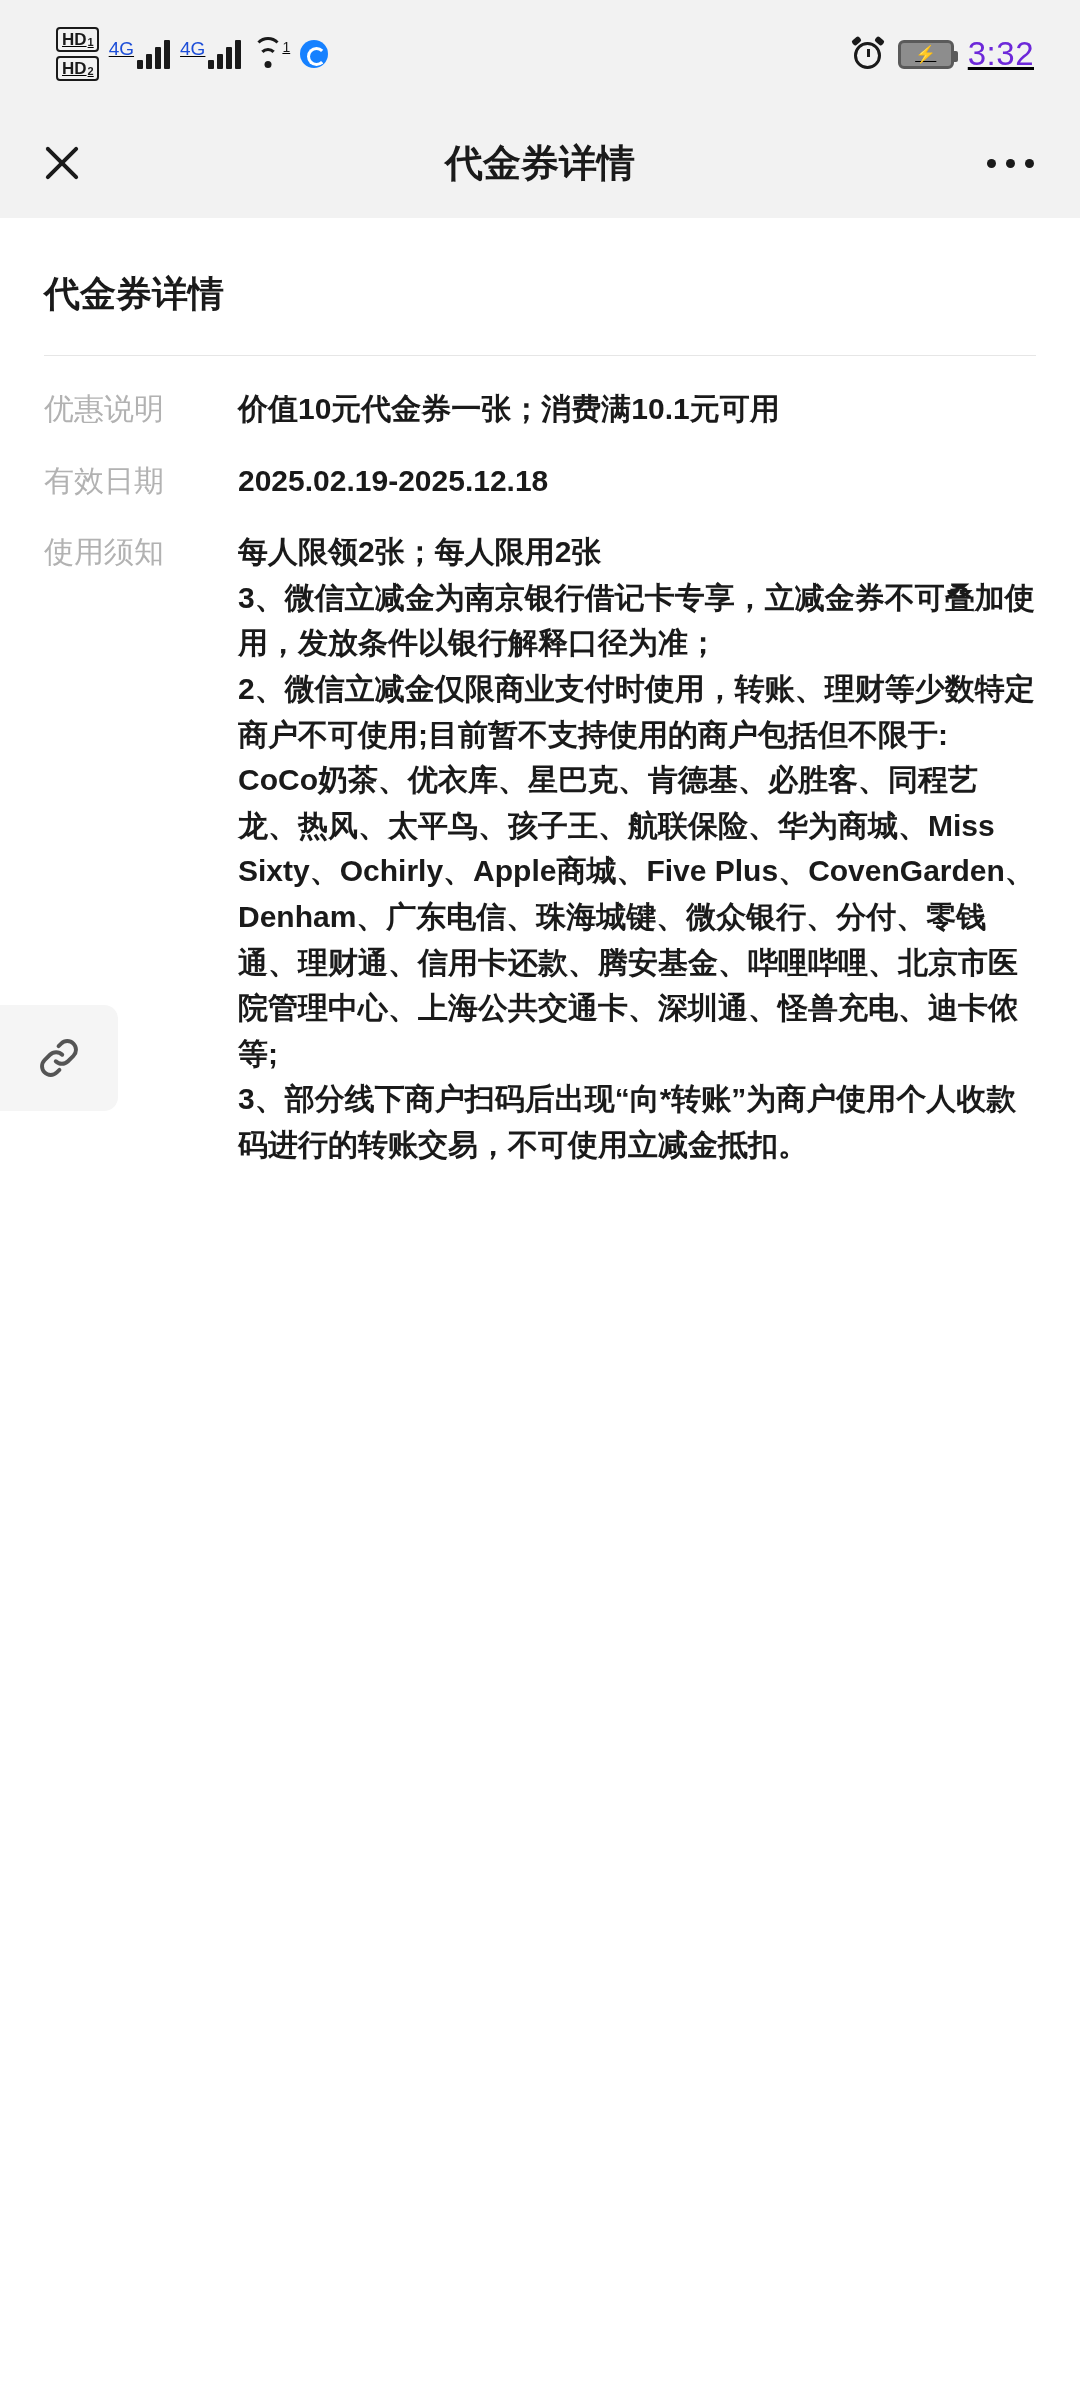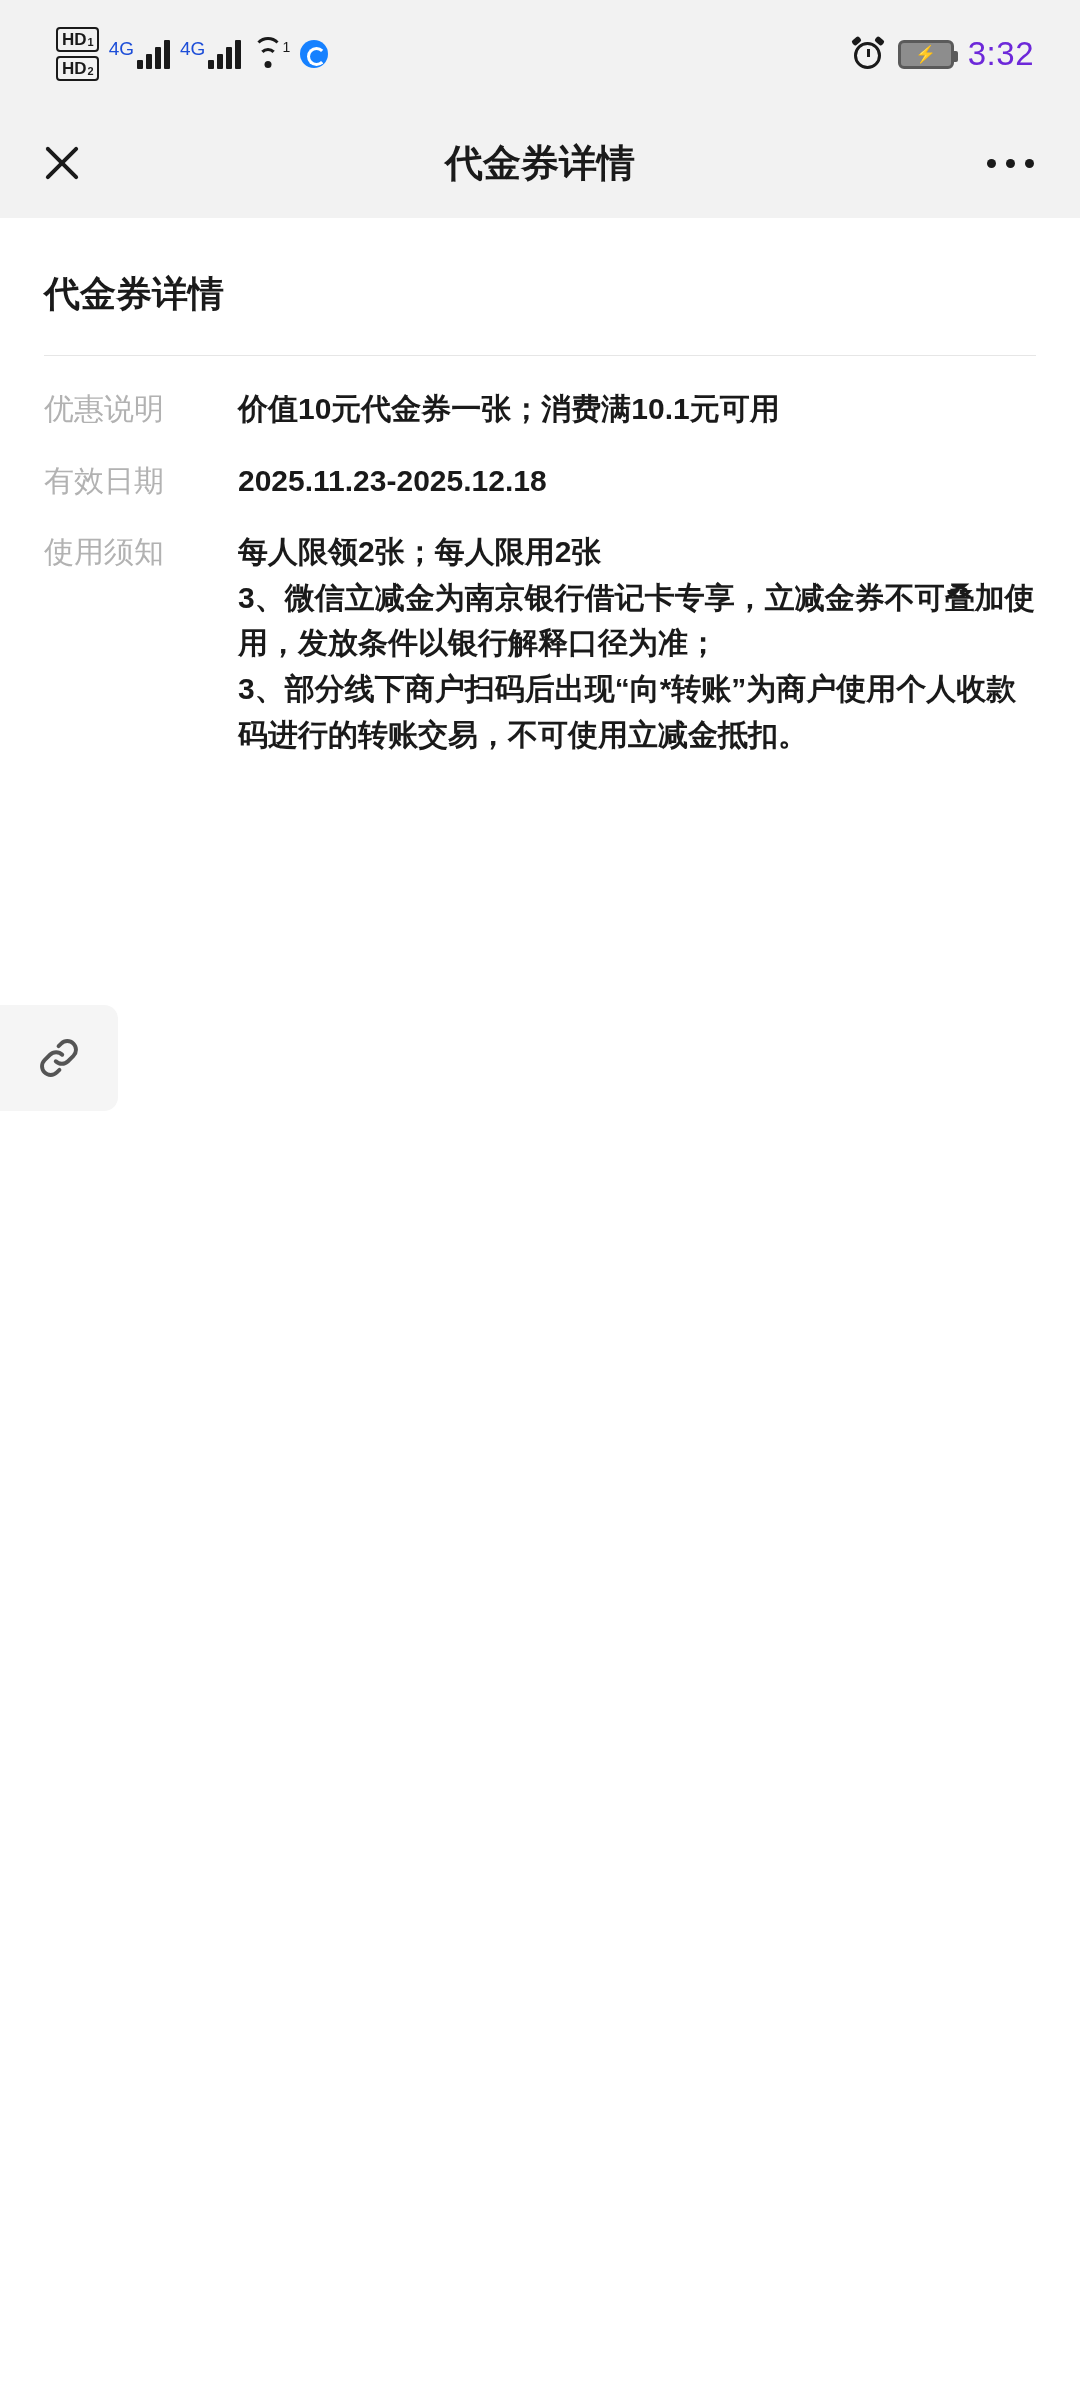--- a/index.html
+++ b/index.html
@@ -13,20 +13,21 @@
   body { position: relative; overflow: hidden; }
 
   
   .statusbar {
     height: 108px;
     background: #f2f2f2;
     display: flex;
     align-items: center;
     justify-content: space-between;
     padding: 0 46px 0 56px;
+    text-decoration: underline;
   }
   .status-left { display: flex; align-items: center; gap: 10px; }
   .status-right { display: flex; align-items: center; gap: 14px; }
 
   .hd-stack { display: flex; flex-direction: column; gap: 4px; }
   .hd-badge {
     font-size: 17px;
     line-height: 1;
     font-weight: bold;
     color: #1a1a1a;
@@ -248,29 +249,30 @@
     <div class="row">
       <div class="row-label">优惠说明</div>
       <div class="row-value">
         <p>价值10元代金券一张；消费满10.1元可用</p>
       </div>
     </div>
 
     <div class="row">
       <div class="row-label">有效日期</div>
       <div class="row-value">
-        <p>2025.11.23-2025.12.18</p>
+        <p>2025.02.19-2025.12.18</p>
       </div>
     </div>
 
     <div class="row">
       <div class="row-label">使用须知</div>
       <div class="row-value">
         <p>每人限领2张；每人限用2张</p>
         <p>3、微信立减金为南京银行借记卡专享，立减金券不可叠加使用，发放条件以银行解释口径为准；</p>
+        <p>2、微信立减金仅限商业支付时使用，转账、理财等少数特定商户不可使用;目前暂不支持使用的商户包括但不限于: CoCo奶茶、优衣库、星巴克、肯德基、必胜客、同程艺龙、热风、太平鸟、孩子王、航联保险、华为商城、Miss Sixty、Ochirly、Apple商城、Five Plus、CovenGarden、Denham、广东电信、珠海城键、微众银行、分付、零钱通、理财通、信用卡还款、腾安基金、哔哩哔哩、北京市医院管理中心、上海公共交通卡、深圳通、怪兽充电、迪卡侬等;</p>
         <p>3、部分线下商户扫码后出现“向*转账”为商户使用个人收款码进行的转账交易，不可使用立减金抵扣。</p>
       </div>
     </div>
 
   </div>
 </div>
 
 <div class="link-pill">
   <span>
     <svg width="52" height="52" viewBox="0 0 24 24" fill="none" stroke="#555555" stroke-width="1.8" stroke-linecap="round">

